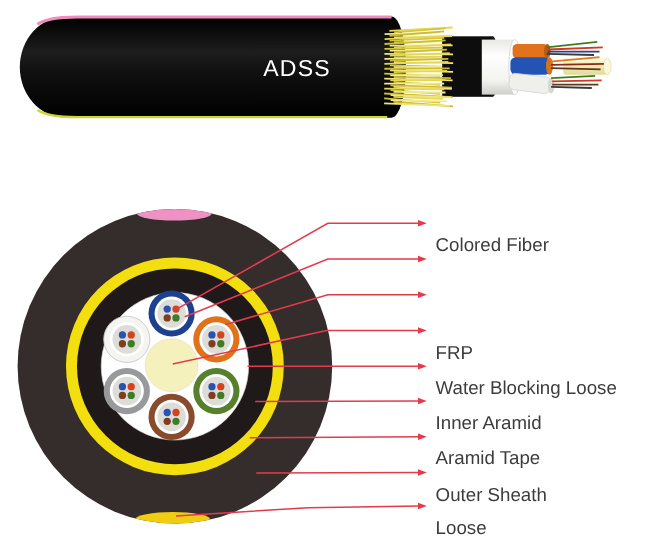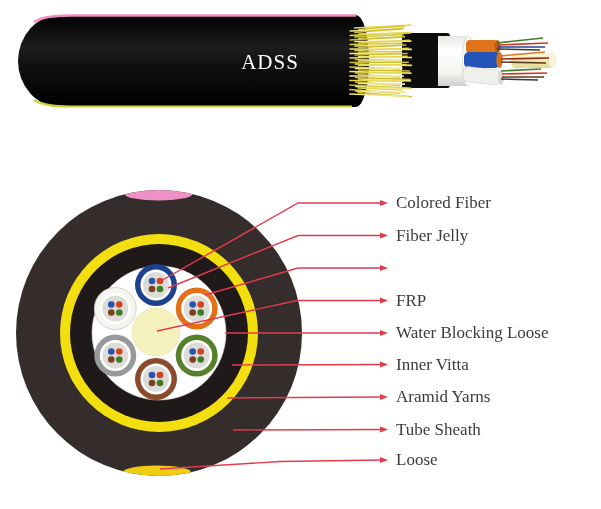--- a/index.html
+++ b/index.html
@@ -1,23 +1,23 @@
 <!DOCTYPE html>
 <html><head>
 <meta charset="utf-8">
 <style>
   html,body{margin:0;padding:0;background:#ffffff;}
   #canvas{
     position:relative;width:601px;height:509px;background:#ffffff;overflow:hidden;
-    font-family:Liberation Serif, serif;
+    font-family:Liberation Sans, sans-serif;
   }
   #diagram-svg{position:absolute;left:0;top:0;}
   .part-label{
     position:absolute;left:396px;height:20px;line-height:20px;
-    font-size:17px;color:#3c3c3c;white-space:nowrap;
+    font-size:17px;color:#3c3c3c;white-space:nowrap;margin-top:20px;
   }
 </style>
 </head>
 <body>
 
 <div id="canvas">
 
   <svg id="diagram-svg" width="601" height="509" viewBox="0 0 601 509">
     <defs>
       <clipPath id="outerClip">
@@ -222,20 +222,19 @@
       <polygon points="380,297.5 388,300.5 380,303.5" fill="#e23b4e"></polygon>
       <polygon points="380,330 388,333 380,336" fill="#e23b4e"></polygon>
       <polygon points="380,361.5 388,364.5 380,367.5" fill="#e23b4e"></polygon>
       <polygon points="380,394 388,397 380,400" fill="#e23b4e"></polygon>
       <polygon points="380,426.5 388,429.5 380,432.5" fill="#e23b4e"></polygon>
       <polygon points="380,457 388,460 380,463" fill="#e23b4e"></polygon>
     </g>
   </svg>
 
   <div class="part-label" style="top:193px">Colored Fiber</div>
-  <div class="part-label" style="top:225.5px">Fiber Jelly</div>
   <div class="part-label" style="top:290.5px">FRP</div>
   <div class="part-label" style="top:323px">Water Blocking Loose</div>
-  <div class="part-label" style="top:354.5px">Inner Vitta</div>
-  <div class="part-label" style="top:387px">Aramid Yarns</div>
-  <div class="part-label" style="top:419.5px">Tube Sheath</div>
+  <div class="part-label" style="top:354.5px">Inner Aramid</div>
+  <div class="part-label" style="top:387px">Aramid Tape</div>
+  <div class="part-label" style="top:419.5px">Outer Sheath</div>
   <div class="part-label" style="top:450px">Loose</div>
 </div>
 
 </body></html>

